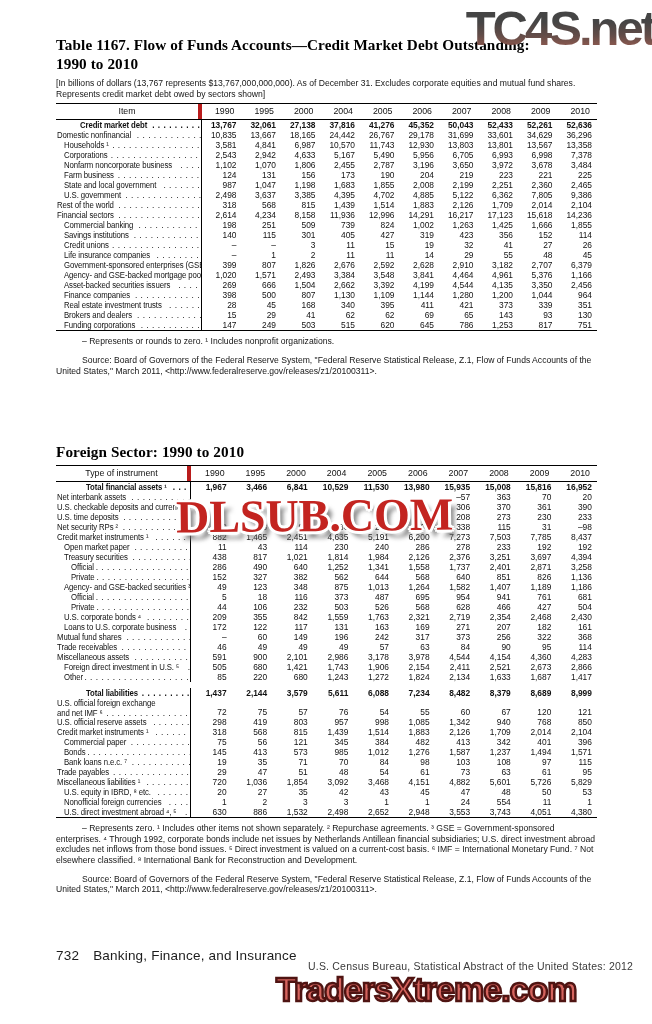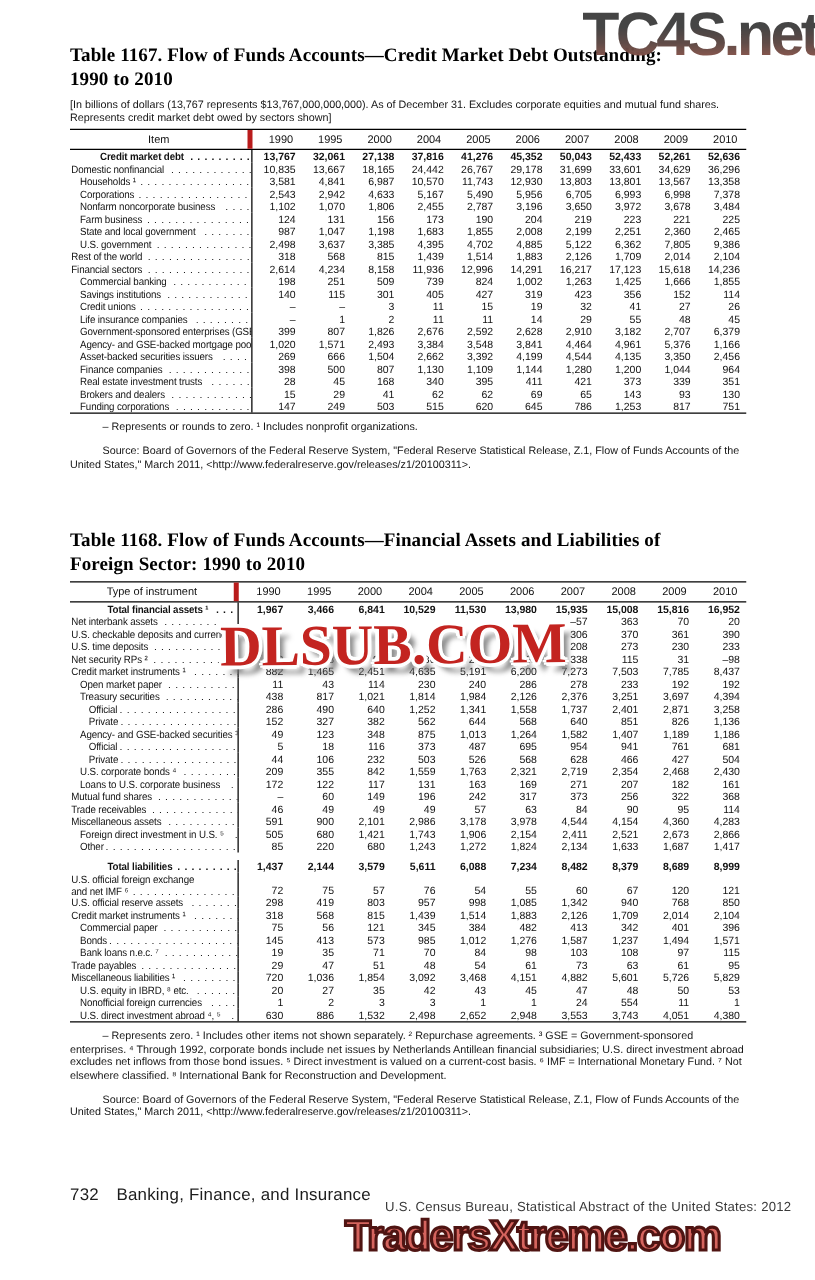--- a/index.html
+++ b/index.html
@@ -494,21 +494,21 @@
             <div class="val">817</div>
             <div class="val">751</div>
           </div>
         </div>
     </div>
     <p class="fnote">– Represents or rounds to zero. ¹ Includes nonprofit organizations.</p>
     <p class="src">Source: Board of Governors of the Federal Reserve System, "Federal Reserve Statistical Release, Z.1, Flow of Funds Accounts of the United States," March 2011, &lt;http://www.federalreserve.gov/releases/z1/20100311&gt;.</p>
   </section>
 
   <section class="tblsec sec68">
-    <h1 class="title"><span>Table 1168. Flow of Funds Accounts—Financial Assets and Liabilities of</span><br><span>Foreign Sector: 1990 to 2010</span></h1>
+    <h1 class="title"><br><span>Foreign Sector: 1990 to 2010</span></h1>
     <div class="grid t68">
       <div class="hdr">
         <div class="hlab">Type of instrument</div>
       <div class="hyr">1990</div>
           <div class="hyr">1995</div>
           <div class="hyr">2000</div>
           <div class="hyr">2004</div>
           <div class="hyr">2005</div>
           <div class="hyr">2006</div>
           <div class="hyr">2007</div>

